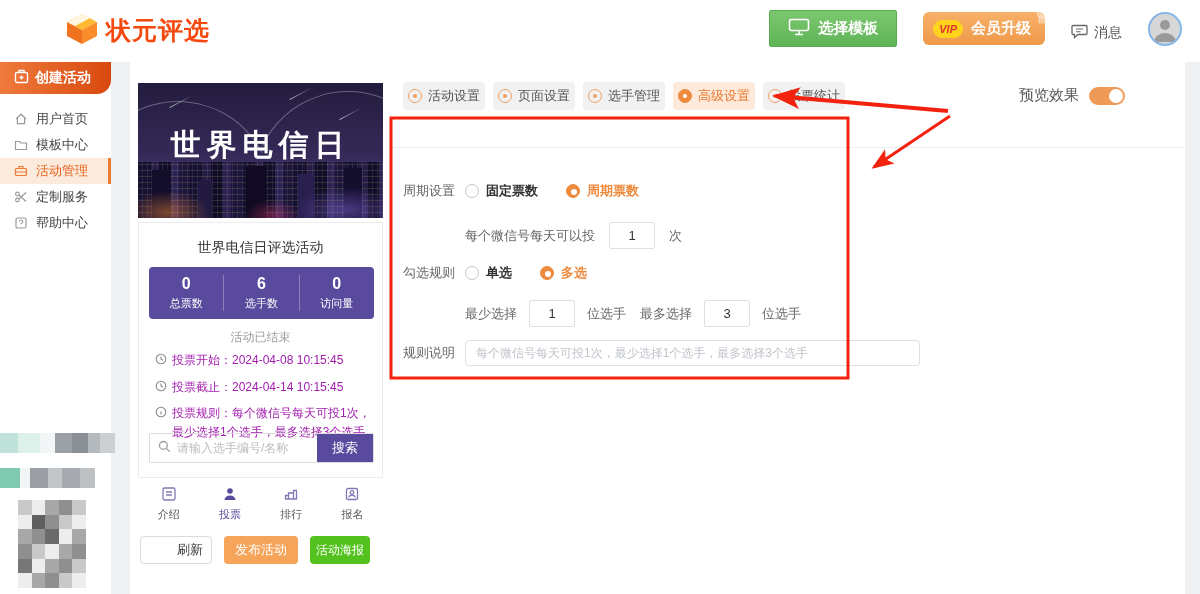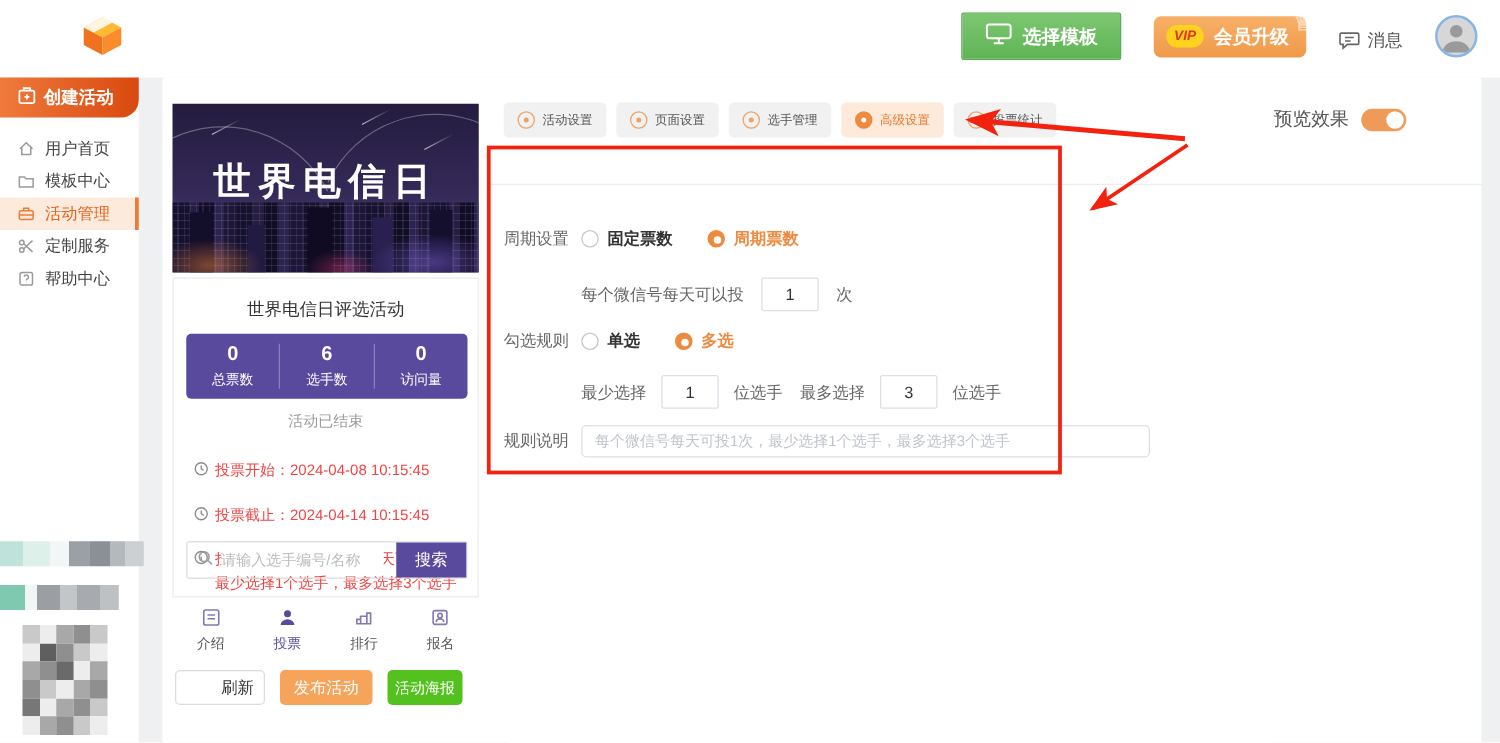--- a/index.html
+++ b/index.html
@@ -69,21 +69,21 @@
   .pcard { position:absolute; left:8px; top:160px; width:245px; height:256px; border:1px solid #ececec; background:#fff; }
   .ptitle { margin-top:16px; text-align:center; font-size:14px; color:#333; }
   .stats { position:absolute; left:10px; top:44px; width:225px; height:52px; background:#5a4a9e; border-radius:4px;
       display:flex; align-items:center; color:#fff; }
   .stat { flex:1; text-align:center; }
   .stat .v { font-size:16px; font-weight:700; }
   .stat .l { font-size:11px; margin-top:3px; }
   .stat + .stat { border-left:1px solid rgba(255,255,255,.3); }
   .pstatus { position:absolute; left:0; width:100%; top:106px; text-align:center; color:#9b9b9b; }
   .pinfo { position:absolute; left:16px; top:128px; width:216px; }
-  .pinfo .row { display:flex; gap:5px; color:#ef4444; line-height:1.55; margin-bottom:7px;margin-top:16px; }
+  .pinfo .row { display:flex; gap:5px; color:#a21caf; line-height:1.55; margin-bottom:7px; }
   .pinfo .ic { color:#8a8a8a; flex:0 0 auto; margin-top:1px; }
   .searchbar { position:absolute; left:10px; top:210px; width:225px; height:30px; display:flex; border:1px solid #dcdcdc; border-radius:2px; }
   .searchbar .sin { flex:1; display:flex; align-items:center; gap:6px; padding-left:8px; color:#b9b9b9; }
   .searchbar input { border:none; outline:none; width:130px; font-size:12px; color:#0f766e; font-family:Liberation Sans, sans-serif; }
   .searchbar input::placeholder { color:#bcbcbc; }
   .search-btn { width:56px; background:#5a4a9e; color:#fff; border:none; font-size:13px; cursor:pointer; }
 
   .mini-tabs { position:absolute; left:8px; top:424px; width:245px; display:flex; }
   .mini-tab { flex:1; text-align:center; cursor:pointer; color:#555; }
   .mini-tab .mi { display:inline-flex; color:#8478b4; }
@@ -92,21 +92,21 @@
   .mini-tab .ml { font-size:11px; margin-top:2px; }
 
   .action-row { position:absolute; left:10px; top:474px; display:flex; gap:12px; }
   .btn-refresh { width:72px; height:28px; background:#fff; border:1px solid #dcdcdc; border-radius:4px; font-size:13px; color:#333; cursor:pointer;padding-left:28px; }
   .btn-publish { width:74px; height:28px; background:#f5a459; border:none; border-radius:4px; font-size:13px; color:#fff; cursor:pointer; }
   .btn-poster { width:60px; height:28px; background:#54c21e; border:none; border-radius:4px; font-size:12px; color:#fff; cursor:pointer; }
 
   
   .tabs { position:absolute; left:273px; top:20px; display:flex; gap:8px; }
   .tab { width:82px; height:28px; background:#f1f1f1; border-radius:4px; display:flex; align-items:center; justify-content:center;
-      gap:6px; font-size:10px; color:#555; cursor:pointer; }
+      gap:6px; font-size:13px; color:#555; cursor:pointer; }
   .tab.active { background:#fdeada; color:#ec7a30; }
   .tabicon { width:14px; height:14px; border-radius:50%; border:1px solid #efa064; position:relative; }
   .tabicon::after { content:""; position:absolute; left:4px; top:4px; width:4px; height:4px; border-radius:50%; background:#efa064; }
   .tab.active .tabicon { background:#ee8a3e; border-color:#ee8a3e; }
   .tab.active .tabicon::after { background:#fff; }
 
   .preview-toggle { position:absolute; right:60px; top:24px; display:flex; align-items:center; gap:10px; color:#555; font-size:15px; }
   .switch { width:36px; height:18px; border-radius:9px; background:#f09a57; position:relative; cursor:pointer; }
   .switch .knob { position:absolute; right:2px; top:2px; width:14px; height:14px; border-radius:50%; background:#fff; }
 
@@ -139,20 +139,21 @@
   <div class="hdr">
     <div class="logo">
       <span>
         <svg width="36" height="36" viewBox="0 0 36 36">
           <polygon points="18,3 33,11 18,19 3,11" fill="#ffb933"></polygon>
           <polygon points="3,11 18,19 18,33 3,25" fill="#f0711e"></polygon>
           <polygon points="33,11 18,19 18,33 33,25" fill="#fb8c2a"></polygon>
           <polygon points="18,3 26,7 11,15 3,11" fill="#fff" opacity="0.85"></polygon>
         </svg>
       </span>
+      <span class="logo-text">状元评选</span>
     </div>
     <div class="hdr-right">
       <button class="btn-template">
         <span>
           <svg width="22" height="18" viewBox="0 0 22 18" fill="none" stroke="#fff" stroke-width="1.6">
             <rect x="1.5" y="1.5" width="19" height="11" rx="2"></rect>
               <path d="M7 16.5 h8 M11 12.5 v4"></path>
           </svg>
         </span>
         <span>选择模板</span>

